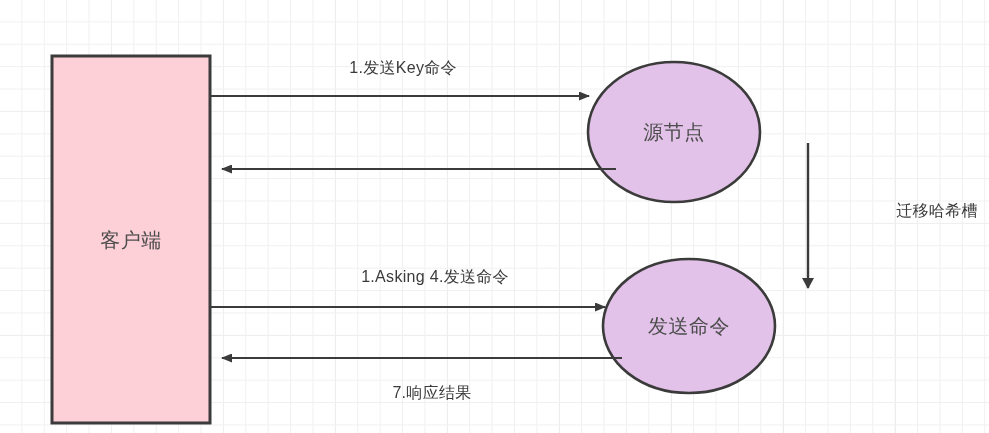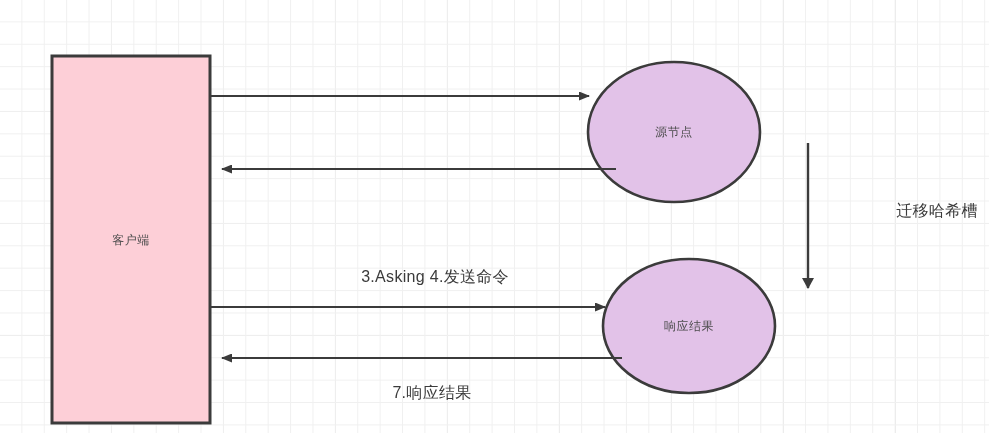--- a/index.html
+++ b/index.html
@@ -29,21 +29,21 @@
   #diagram-svg {
     position: absolute;
     left: 0;
     top: 0;
     width: 989px;
     height: 433px;
   }
   .node-label {
     position: absolute;
     font-family: "Liberation Sans", "DejaVu Sans", sans-serif;
-    font-size: 12px;
+    font-size: 20px;
     color: #4d4d4d;
     letter-spacing: 0.5px;
     white-space: nowrap;
     text-align: center;
     pointer-events: none;
   }
   .edge-label {
     position: absolute;
     font-family: "Liberation Sans", "DejaVu Sans", sans-serif;
     font-size: 16px;
@@ -91,23 +91,24 @@
 
     <line x1="622" y1="358" x2="222" y2="358" stroke="#3b3b3b" stroke-width="2.2" marker-end="url(#arrowhead-left)"></line>
 
     <line x1="808" y1="143" x2="808" y2="288" stroke="#3b3b3b" stroke-width="2.4" marker-end="url(#arrowhead-down)"></line>
   </svg>
 
   <div class="node-label center-xy" style="left:131px; top:240px;text-align:center;">客户端</div>
 
   <div class="node-label center-xy" style="left:674px; top:132px;">源节点</div>
 
-  <div class="node-label center-xy" style="left:689px; top:326px;">响应结果</div>
+  <div class="node-label center-xy" style="left:689px; top:326px;">发送命令</div>
+
+  <div class="edge-label center-x" style="left:403px; top:58px;">1.发送Key命令</div>
 
 
-
-  <div class="edge-label center-x" style="left:435px; top:267px;">3.Asking 4.发送命令</div>
+  <div class="edge-label center-x" style="left:435px; top:267px;">1.Asking 4.发送命令</div>
 
   <div class="edge-label center-x" style="left:432px; top:383px;">7.响应结果</div>
 
   <div class="edge-label center-x" style="left:913px; top:201px;margin-left:24px;">迁移哈希槽</div>
 
 </div>
 
 </body></html>

